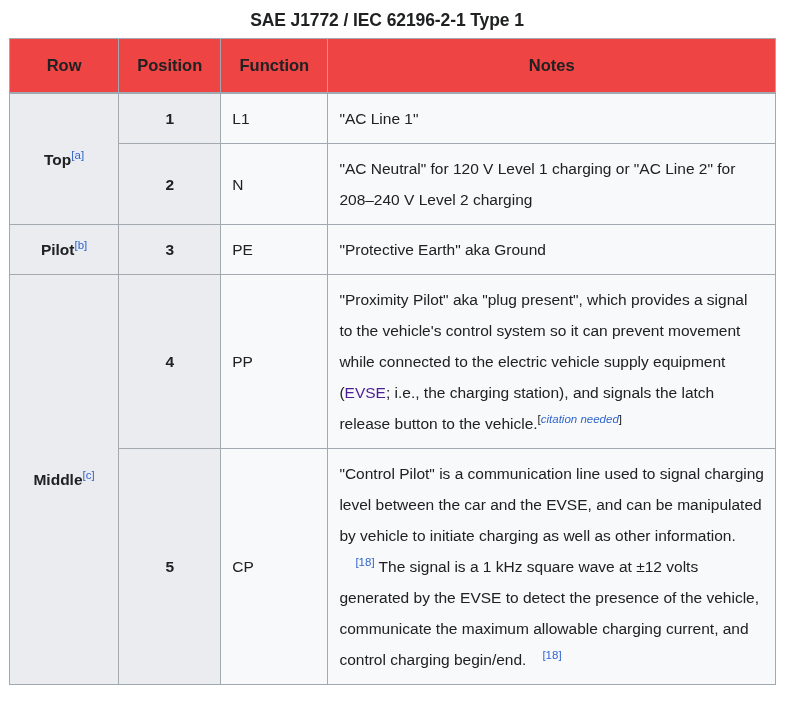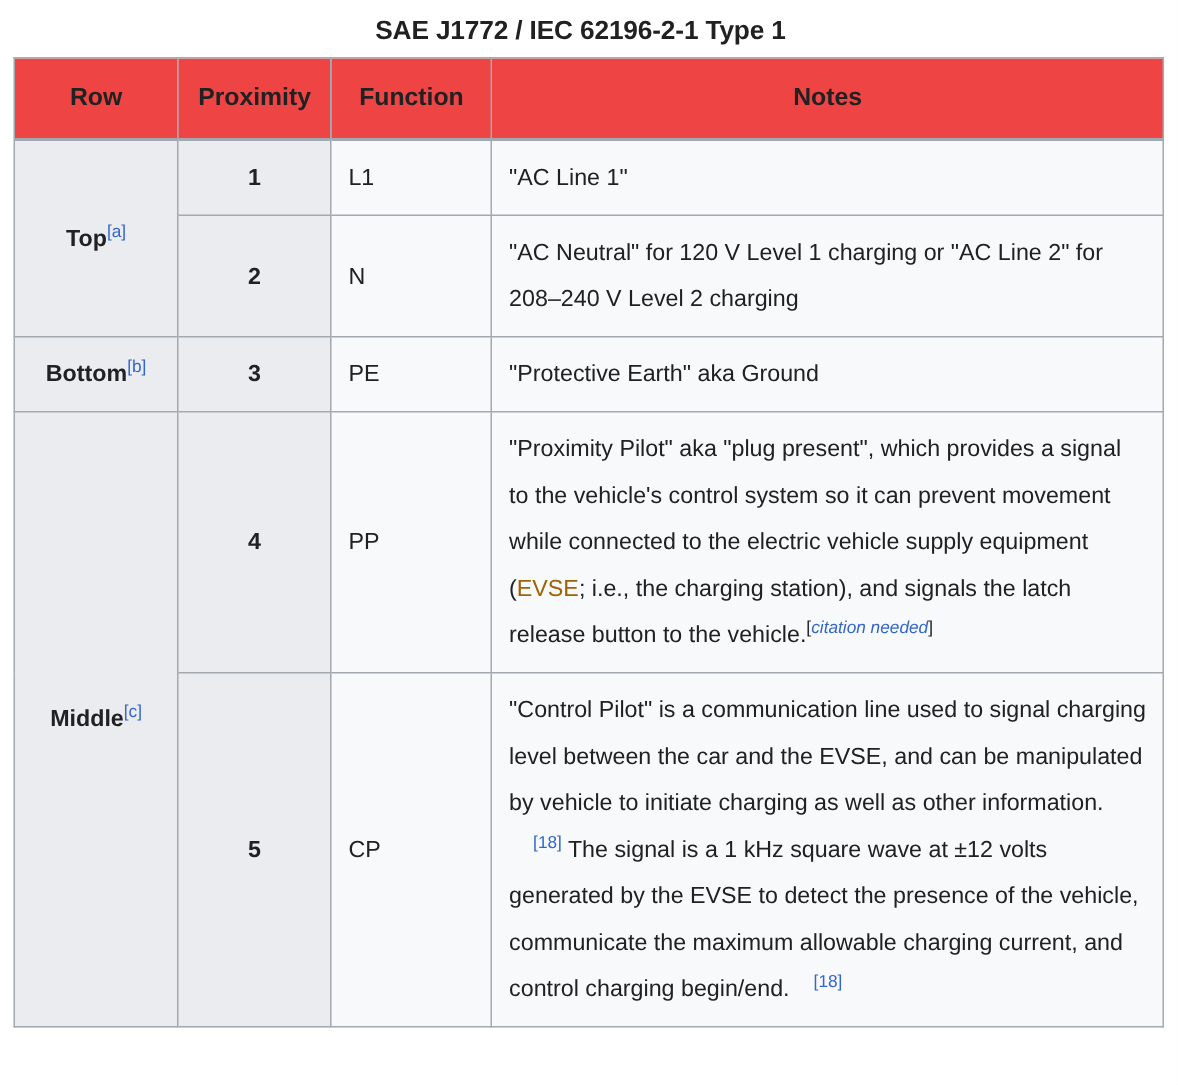--- a/index.html
+++ b/index.html
@@ -96,21 +96,21 @@
   td.notes.tall { vertical-align: middle; }
 
   sup.ref {
     font-size: 11.5px;
     line-height: 1;
     vertical-align: super;
     color: #3366cc;
     font-weight: normal;
   }
   a.link {
-    color: #a16207;
+    color: #4c1d95;
     text-decoration: none;
   }
   sup.cn {
     font-size: 11.5px;
     vertical-align: super;
     line-height: 1;
     color: #202122;
   }
   sup.cn i { font-style: italic; color: #3366cc; }
   sup.cite {
@@ -125,42 +125,42 @@
 <body>
 
 <div class="page">
 
   <div class="caption">SAE J1772 / IEC 62196-2-1 Type 1</div>
 
   <table class="wikitable">
     <thead>
       <tr>
         <th class="col-row">Row</th>
-        <th class="col-pos">Proximity</th>
+        <th class="col-pos">Position</th>
         <th class="col-func">Function</th>
         <th class="col-notes">Notes</th>
       </tr>
     </thead>
     <tbody>
 
       <tr>
         <td class="rowlabel" rowspan="2"><span>Top</span><sup class="ref">[a]</sup></td>
         <td class="poscell">1</td>
         <td class="funccell">L1</td>
         <td class="notes">"AC Line 1"</td>
       </tr>
 
       <tr>
         <td class="poscell">2</td>
         <td class="funccell">N</td>
         <td class="notes">"AC Neutral" for 120 V Level 1 charging or "AC Line 2" for 208–240 V Level 2 charging</td>
       </tr>
 
       <tr>
-        <td class="rowlabel"><span>Bottom</span><sup class="ref">[b]</sup></td>
+        <td class="rowlabel"><span>Pilot</span><sup class="ref">[b]</sup></td>
         <td class="poscell">3</td>
         <td class="funccell">PE</td>
         <td class="notes">"Protective Earth" aka Ground</td>
       </tr>
 
       <tr>
         <td class="rowlabel" rowspan="2"><span>Middle</span><sup class="ref">[c]</sup></td>
         <td class="poscell">4</td>
         <td class="funccell">PP</td>
         <td class="notes tall"><span>"Proximity Pilot" aka "plug present", which provides a signal to the vehicle's control system so it can prevent movement while connected to the electric vehicle supply equipment (</span><a class="link" href="#">EVSE</a><span>; i.e., the charging station), and signals the latch release button to the vehicle.</span><sup class="cn">[<i>citation needed</i>]</sup></td>

